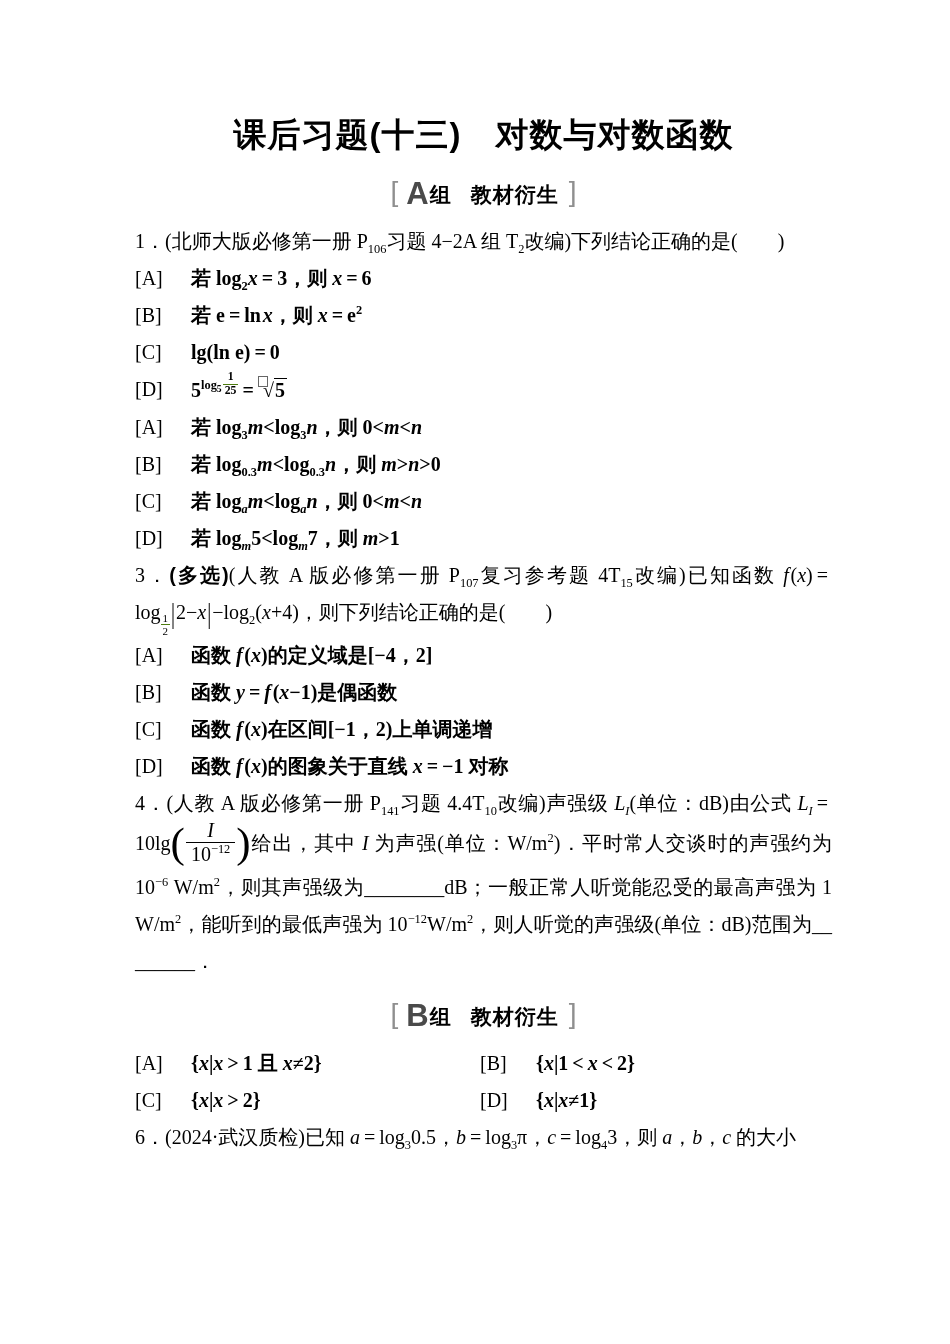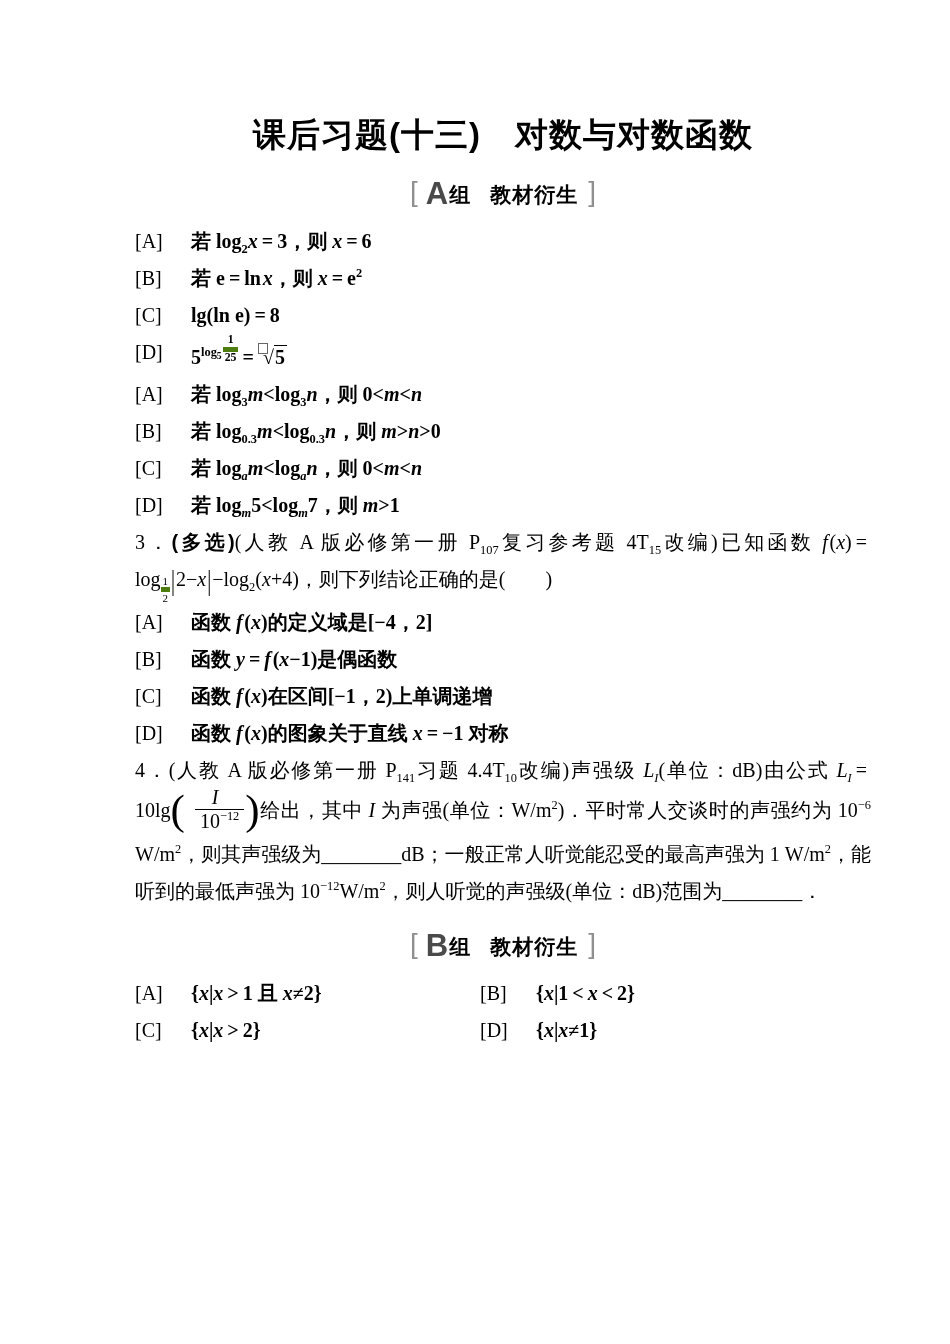--- a/index.html
+++ b/index.html
@@ -1,21 +1,21 @@
 <!DOCTYPE html>
 <html><head>
 <meta charset="utf-8">
 <style>
   html,body{margin:0;padding:0;background:#ffffff;}
   .page{
     position:relative;
     width:950px;height:1344px;
     background:#ffffff;
     box-sizing:border-box;
-    padding:112px 79px 0 135px;
+    padding:112px 118px 0 135px;
     color:#000;
     font-family:"Liberation Serif","DejaVu Serif",serif;
     font-size:20px;
     overflow:hidden;
   }
   
   .title{
     margin:0;
     text-align:center;
     font-family:"Liberation Sans","DejaVu Sans",sans-serif;
@@ -41,60 +41,61 @@
   .stem{margin:0;}
   .opt{display:flex;line-height:37px;}
   .opt .lab{flex:0 0 56px;}
   .opt .txt{flex:1;font-weight:bold;}
   .opts2{display:grid;grid-template-columns:345px 1fr;}
   
   i{font-style:italic;}
   sub,sup{line-height:0;font-size:0.62em;}
   .sfrac{display:inline-block;text-align:center;font-size:0.62em;line-height:1.1;vertical-align:0.05em;}
   .sfrac span{display:block;padding:0 2px;}
-  .sfrac span + span{border-top:5px solid #4d7c0f;}
+  .sfrac span + span{border-top:1px solid #4d7c0f;}
   .bigexp{font-size:0.62em;vertical-align:0.6em;line-height:0;}
   .bigexp sub{font-size:0.78em;}
   .bigexp .sfrac{font-size:0.95em;vertical-align:-0.4em;}
   .fsub{font-size:1em;vertical-align:-0.8em;line-height:0;}
   .fsub .sfrac{font-size:0.55em;vertical-align:0;}
   .tall{display:inline-block;transform:scaleY(1.45);vertical-align:-1px;margin:0 1px;font-style:normal;}
   .bp{font-size:215%;font-weight:400;vertical-align:middle;position:relative;top:-3px;}
   .bfrac{display:inline-block;text-align:center;vertical-align:middle;position:relative;top:-3px;line-height:1.15;margin:0 1px;}
   .bfrac .bn{display:block;}
-  .bfrac .bd{display:block;border-top:1.3px solid #000;padding:0 5px;margin-left:9px;}
+  .bfrac .bd{display:block;border-top:1.3px solid #000;padding:0 5px;}
   .rt{white-space:nowrap;}
   .rt .rad{border-top:1.4px solid #000;padding:0 2px 0 1px;}
   .bx{display:inline-block;width:8px;height:9px;border:1.3px solid #666;background:#fff;vertical-align:0.5em;margin-right:-5px;position:relative;z-index:1;}
   .hei{font-family:"Liberation Sans","DejaVu Sans",sans-serif;font-weight:700;}
   .nb{white-space:nowrap;}
 </style>
 </head>
 <body>
 
 <div class="page">
 
   <h1 class="title">课后习题(十三)　对数与对数函数</h1>
 
   <div class="sec">
     <span class="bk">[</span><span class="lt">A</span><span class="wd">组</span><span class="nm">教材衍生</span><span class="bk">]</span>
   </div>
 
   <div class="q">
+    <p class="stem">1．(北师大版必修第一册 P<sub>106</sub>习题 4−2A 组 T<sub>2</sub>改编)下列结论正确的是(　　)</p>
     <div class="opt">
       <span class="lab">[A]</span>
       <span class="txt">若 log<sub>2</sub><i>x</i> = 3，则 <i>x</i> = 6</span>
     </div>
     <div class="opt">
       <span class="lab">[B]</span>
       <span class="txt">若 e = ln <i>x</i>，则 <i>x</i> = e<sup>2</sup></span>
     </div>
     <div class="opt">
       <span class="lab">[C]</span>
-      <span class="txt">lg(ln e) = 8</span>
+      <span class="txt">lg(ln e) = 0</span>
     </div>
     <div class="opt">
       <span class="lab">[D]</span>
       <span class="txt">5<sup class="bigexp">log<sub>5</sub> <span class="sfrac"><span>1</span><span>25</span></span></sup> = <span class="bx"></span><span class="rt">√<span class="rad">5</span></span></span>
     </div>
   </div>
 
   <div class="q">
     <div class="opt">
       <span class="lab">[A]</span>
@@ -156,14 +157,17 @@
         <span class="lab">[C]</span>
         <span class="txt">{<i>x</i>|<i>x</i> &gt; 2}</span>
       </div>
       <div class="opt">
         <span class="lab">[D]</span>
         <span class="txt">{<i>x</i>|<i>x</i>≠1}</span>
       </div>
     </div>
   </div>
 
+  <div class="q">
+    <p class="stem">6．(2024·武汉质检)已知 <i>a</i> = log<sub>3</sub>0.5，<i>b</i> = log<sub>3</sub>π，<i>c</i> = log<sub>4</sub>3，则 <i>a</i>，<i>b</i>，<i>c</i> 的大小</p>
+  </div>
 
 </div>
 
 </body></html>

